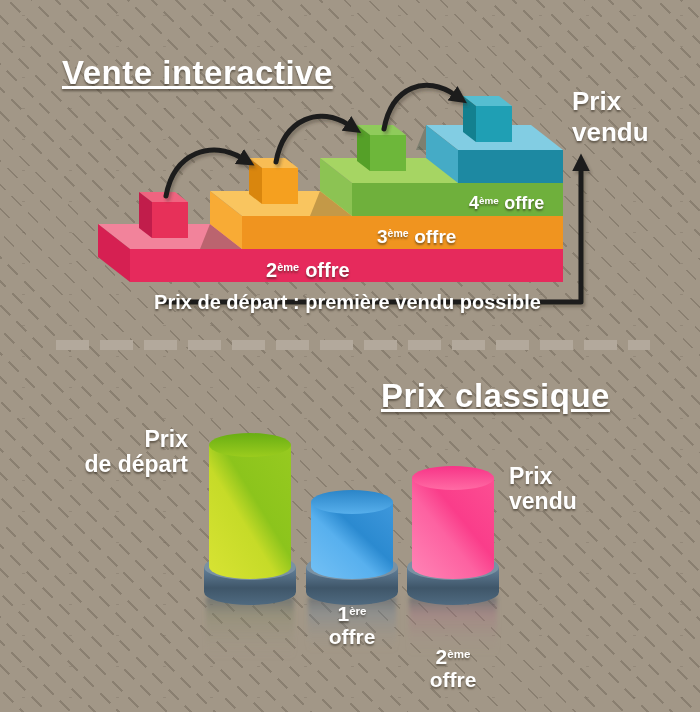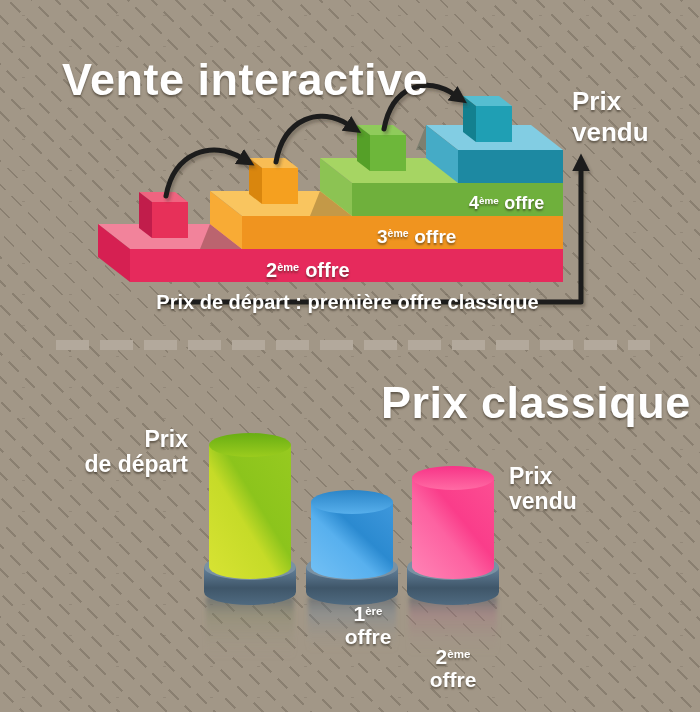--- a/index.html
+++ b/index.html
@@ -9,21 +9,21 @@
     background-color:#a29787;
     background-image:
       radial-gradient(rgba(80,70,58,0.18) 1.3px, rgba(0,0,0,0) 1.4px),
       repeating-linear-gradient(135deg, #a29787 0 9px, rgba(162,151,135,0) 9px 23px),
       repeating-linear-gradient(45deg, rgba(0,0,0,0) 0 15px, rgba(118,108,94,0.55) 15px 17px);
     background-size:47px 31px, auto, auto;
   }
   svg{position:absolute;left:0;top:0;}
   .txt{position:absolute;color:#fff;font-weight:bold;
        text-shadow:0 2px 2px rgba(45,38,28,0.55);white-space:nowrap;}
-  .title{font-size:45px;letter-spacing:0.5px;}
+  .title{font-size:33px;letter-spacing:0.5px;text-decoration:underline;}
   .axis-label{font-size:26px;line-height:1.2;}
   .small-label{font-size:23px;line-height:1.08;}
   .step-label{font-size:20px;line-height:1;margin-top:36px;}
   .step-label-3{font-size:19px;}
   .step-label-4{font-size:18px;}
   .banner{display:flex;align-items:center;justify-content:center;}
   .sup{font-size:0.55em;position:relative;top:-0.55em;}
   .word{margin-left:0.30em;}
   .offer-label{font-size:21px;line-height:1.1;text-align:center;}
   .right-align{text-align:right;}
@@ -184,21 +184,21 @@
 
   <div class="divider"></div>
 
   <div class="txt title" style="left:62px;top:54px;">Vente interactive</div>
 
   <div class="txt axis-label" style="left:572px;top:86px;">
     <div>Prix</div>
     <div>vendu</div>
   </div>
 
-  <div class="txt step-label banner" style="left:132px;top:252px;width:431px;height:28px;">Prix de départ : première offre classique</div>
+  <div class="txt step-label banner" style="left:132px;top:252px;width:431px;height:28px;">Prix de départ : première vendu possible</div>
 
   <div class="txt step-label" style="left:266px;top:224px;">
     <span>2</span><span class="sup">ème</span><span class="word">offre</span>
   </div>
 
   <div class="txt step-label step-label-3" style="left:377px;top:191px;">
     <span>3</span><span class="sup">ème</span><span class="word">offre</span>
   </div>
 
   <div class="txt step-label step-label-4" style="left:469px;top:158px;">
@@ -210,21 +210,21 @@
   <div class="txt small-label right-align" style="left:56px;top:427px;width:132px;">
     <div>Prix</div>
     <div>de départ</div>
   </div>
 
   <div class="txt small-label" style="left:509px;top:464px;">
     <div>Prix</div>
     <div>vendu</div>
   </div>
 
-  <div class="txt offer-label" style="left:328px;top:602px;width:80px;">
+  <div class="txt offer-label" style="left:312px;top:602px;width:80px;">
     <div><span>1</span><span class="sup">ère</span></div>
     <div>offre</div>
   </div>
 
   <div class="txt offer-label" style="left:413px;top:602px;width:80px;margin-top:43px;">
     <div><span>2</span><span class="sup">ème</span></div>
     <div>offre</div>
   </div>
 
 </div>

